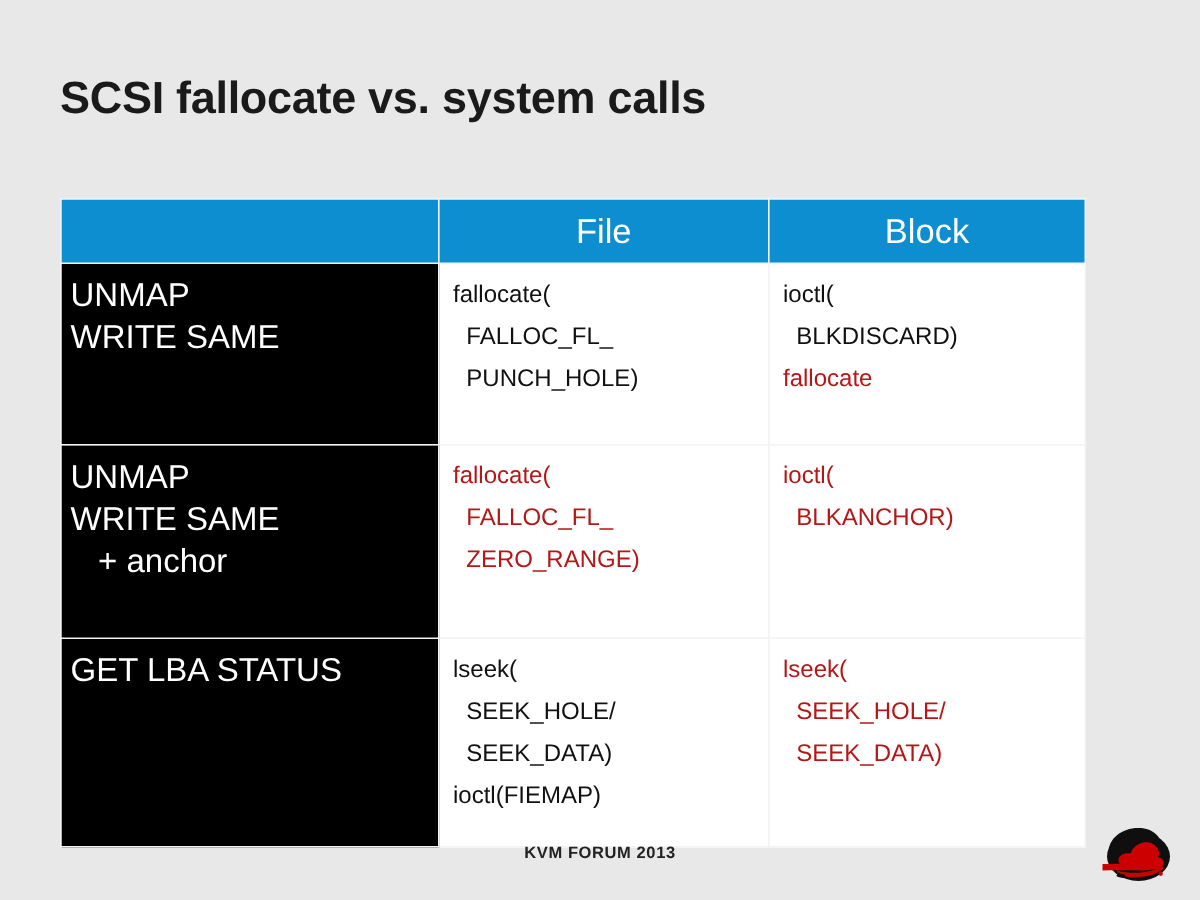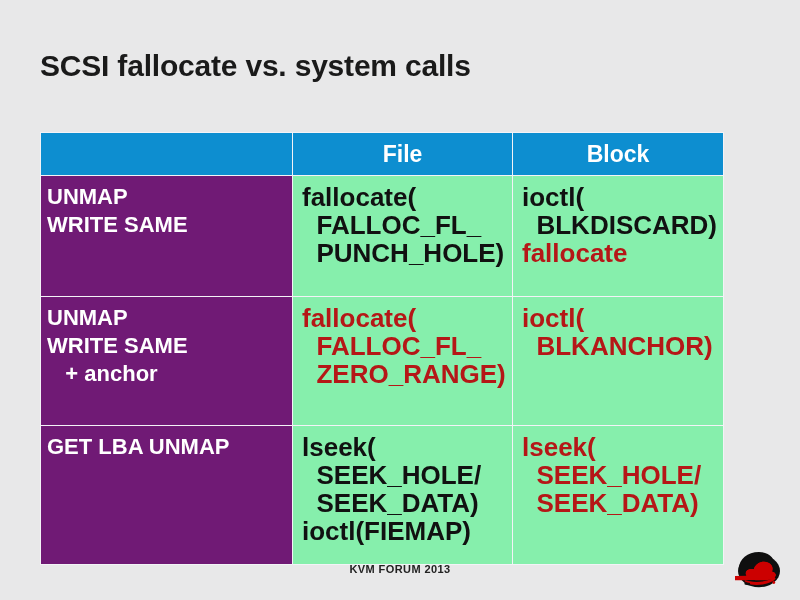--- a/index.html
+++ b/index.html
@@ -48,52 +48,52 @@
   }
   table.cmdtable col.c1 { width: 252px; }
   table.cmdtable col.c2 { width: 220px; }
   table.cmdtable col.c3 { width: 211px; }
 
   table.cmdtable td,
   table.cmdtable th {
     vertical-align: top;
     padding: 0;
     border: 1px solid #f3f3f7;
-    font-weight: bold;
+    font-weight: normal;
   }
 
   
   .hdr-cell {
     background: #0d8ed0;
     height: 42px;
     color: #ffffff;
     font-size: 23px;
     text-align: center;
     vertical-align: middle !important;
     line-height: 42px;
   }
   .hdr-blank {
     background: #0d8ed0;
     height: 42px;
   }
 
   
   .rowhead {
-    background: #701a75;
+    background: #000000;
     color: #ffffff;
     font-size: 22px;
     line-height: 28px;
     padding: 7px 0 9px 6px !important;
     white-space: pre;
   }
 
   
   .data {
-    background: #86efac;
-    font-size: 26px;
+    background: #ffffff;
+    font-size: 16px;
     line-height: 28px;
     padding: 7px 0 9px 9px !important;
     white-space: pre;
     color: #111111;
   }
   .seg-red { color: #b51717; }
   .seg-black { color: #111111; }
 
   .r1 td { height: 104px; }
   .r2 td { height: 112px; }
@@ -156,21 +156,21 @@
           <td class="rowhead">UNMAP
 WRITE SAME
    + anchor</td>
           <td class="data"><span class="seg-red">fallocate(
   FALLOC_FL_
   ZERO_RANGE)</span></td>
           <td class="data"><span class="seg-red">ioctl(
   BLKANCHOR)</span></td>
         </tr>
         <tr class="r3">
-          <td class="rowhead">GET LBA UNMAP</td>
+          <td class="rowhead">GET LBA STATUS</td>
           <td class="data"><span class="seg-black">lseek(
   SEEK_HOLE/
   SEEK_DATA)
 ioctl(FIEMAP)</span></td>
           <td class="data"><span class="seg-red">lseek(
   SEEK_HOLE/
   SEEK_DATA)</span></td>
         </tr>
       </tbody>
     </table>

